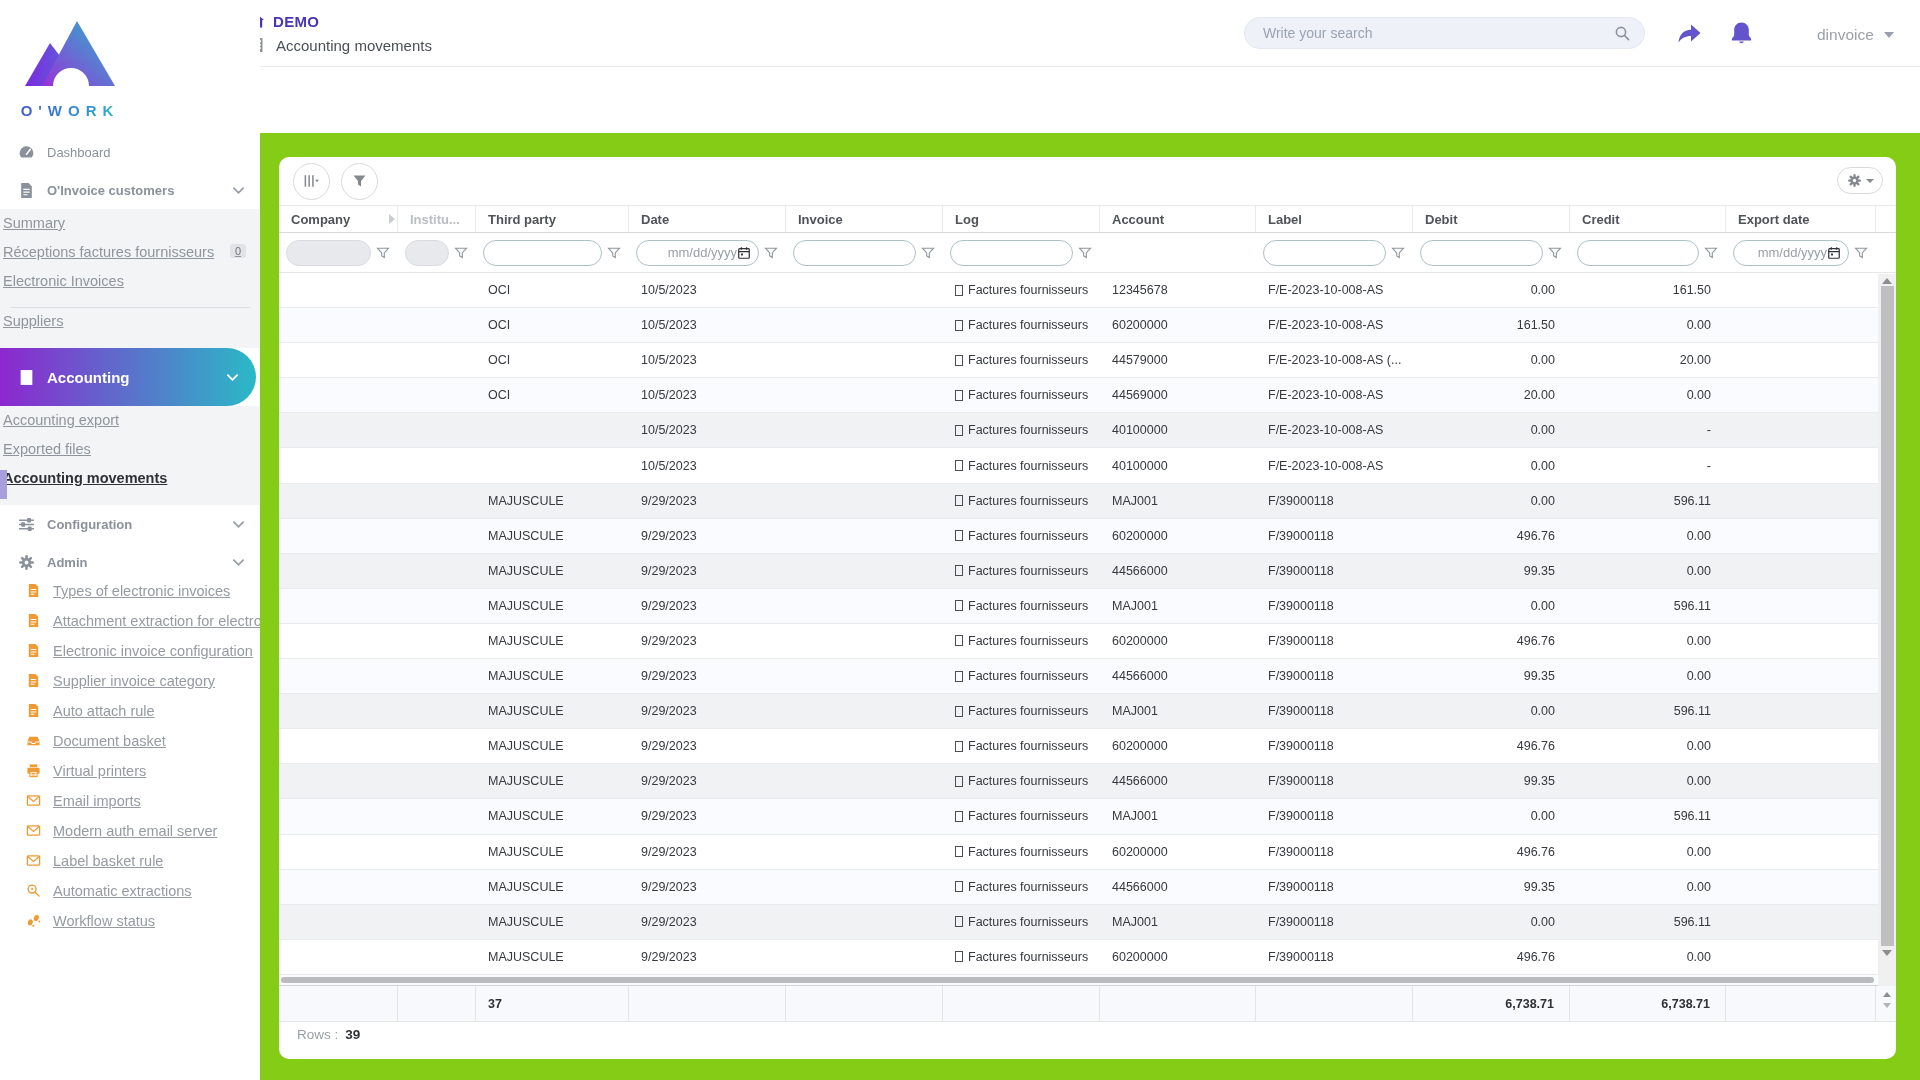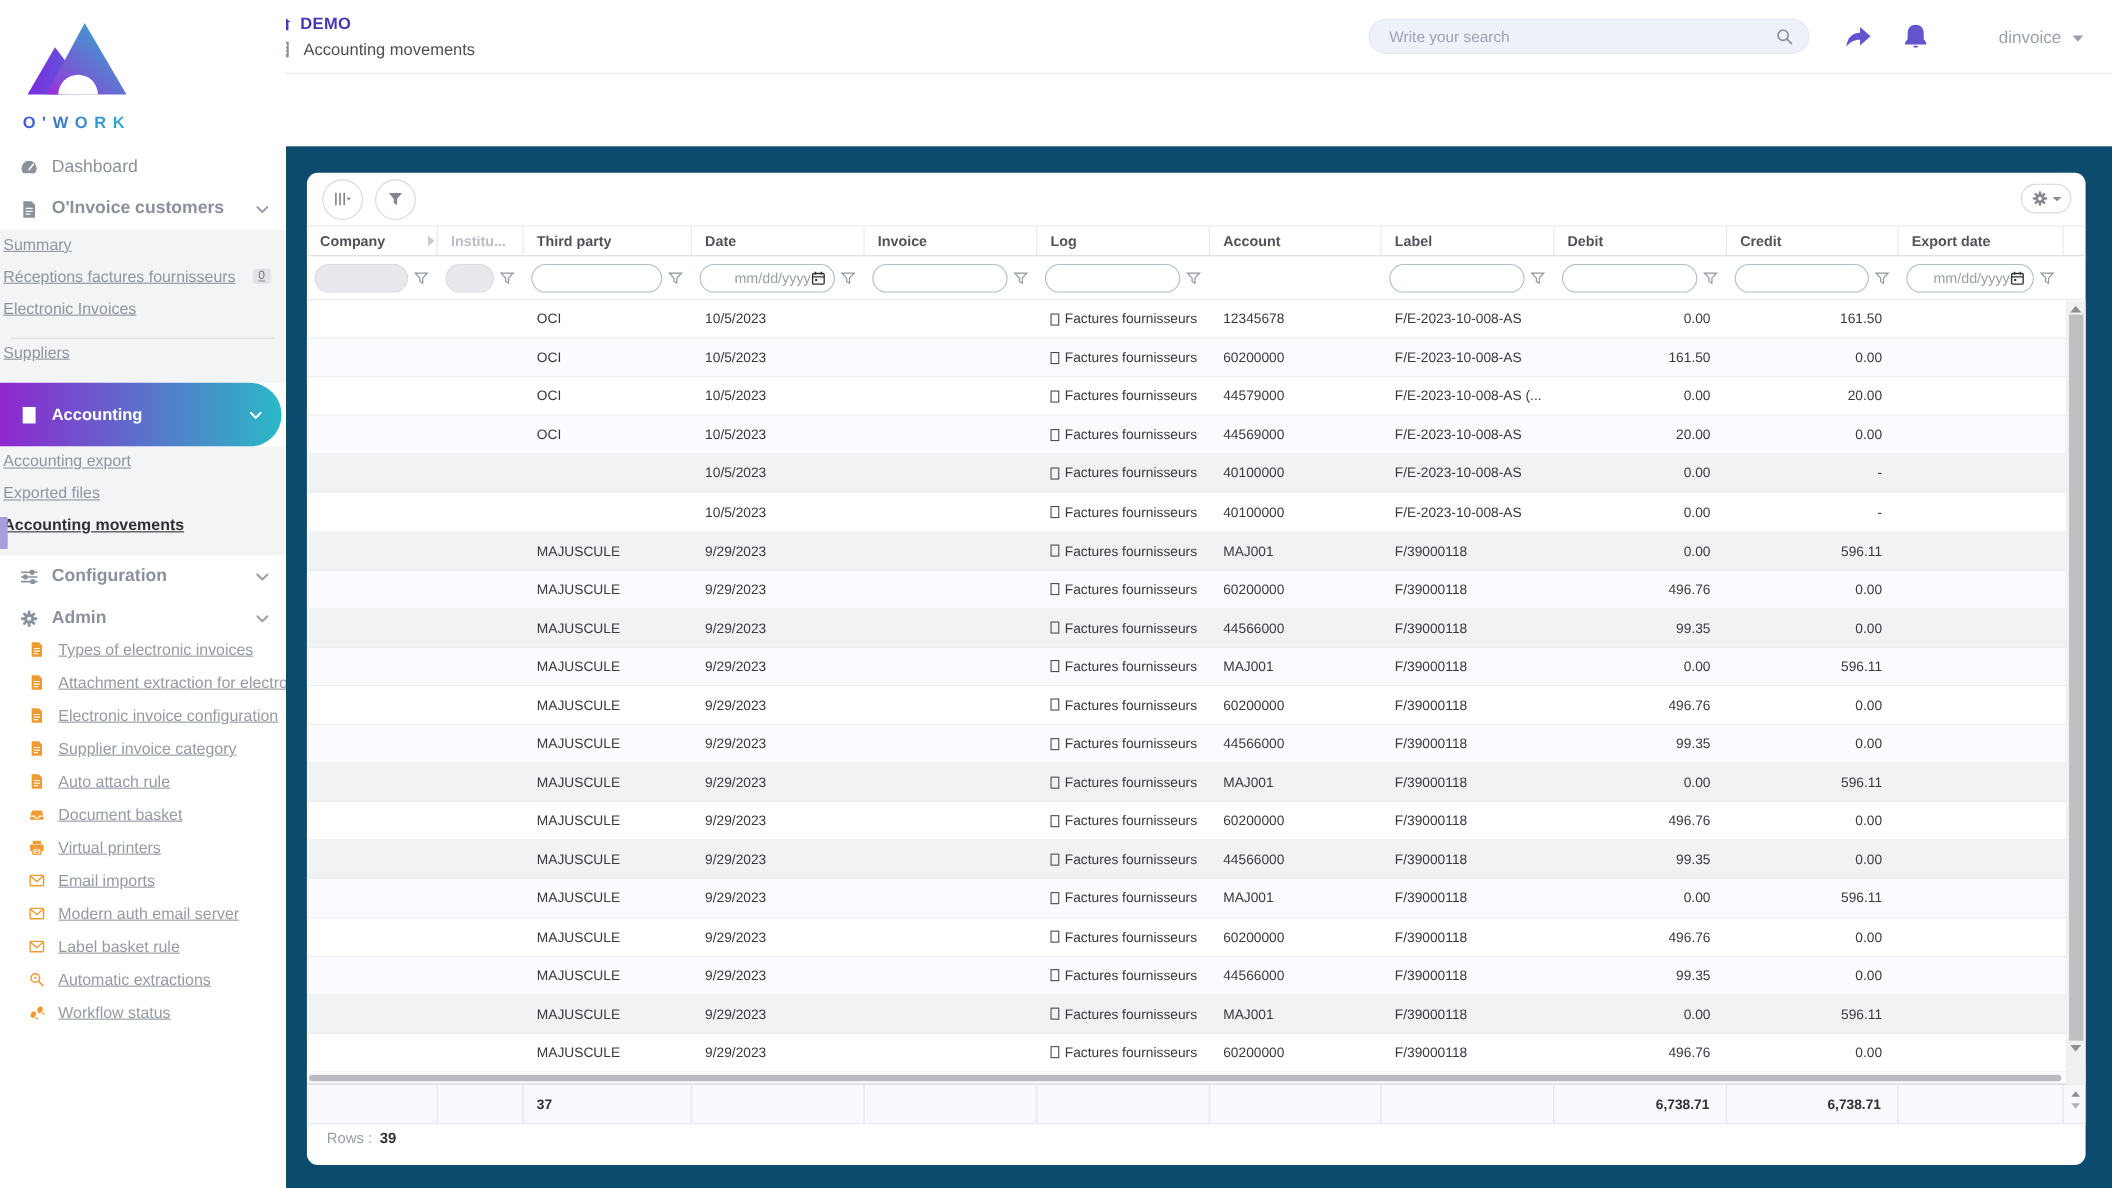--- a/index.html
+++ b/index.html
@@ -13,21 +13,21 @@
   .logo-inner { width:112px; margin-left:14px; text-align:center; }
   .logo-text { font-size:15px; font-weight:700; letter-spacing:6px; margin-top:-2px;
     background:linear-gradient(90deg,#4453d6,#28b8c8); -webkit-background-clip:text;
     background-clip:text; color:transparent; white-space:nowrap; }
   .menu-head { height:55px; display:flex; align-items:center; padding:0 18px; border-bottom:1px solid #e7e9ed; }
   .menu-head .s-ico { color:#6d737c; }
   .menu-label { color:#8d939c; font-size:15px; margin-left:13px; flex:1; }
   .pin { color:#5a43c8; }
   .s-ico svg { width:17px; height:17px; display:block; }
   .side-item { height:38px; display:flex; align-items:center; padding:0 16px 0 18px;
-    color:#8b919b; font-size:16px; cursor:pointer; }
+    color:#8b919b; font-size:13px; cursor:pointer; }
   .side-item .s-label { margin-left:12px; flex:1; white-space:nowrap; overflow:hidden; }
   .side-item.bold .s-label { font-weight:700; }
   .chev { color:#9aa0a8; }
   .chev svg { width:11px; height:7px; display:block; }
   .submenu { background:#f3f4f6; padding:6px 0; }
   .submenu.admin { background:#fff; padding:2px 0 6px 0; }
   .sub-item { height:29px; display:flex; align-items:flex-start; padding:0 14px 0 3px;
     color:#8f959e; font-size:14.5px; cursor:pointer; position:relative; white-space:nowrap; overflow:hidden;text-decoration:underline; }
   .submenu.admin .sub-item { height:30px; padding-left:26px; color:#959aa3; }
   .sub-item .s-ico { color:#f09a33; margin-right:12px; flex:0 0 auto; }
@@ -64,21 +64,21 @@
   .search-ico svg { width:16px; height:16px; display:block; }
   .top-ico { position:absolute; top:20px; color:#6353cc; cursor:pointer; }
   .top-ico svg { width:27px; height:27px; display:block; }
   .share-ico { left:1415px; }
   .bell-ico { left:1468px; }
   .user-box { position:absolute; left:1557px; top:26px; display:flex; align-items:center; color:#9aa0ab; cursor:pointer; }
   .user-name { font-size:15.5px; }
   .user-caret { margin-left:10px; color:#9aa0ab; }
   .user-caret svg { width:10px; height:6px; display:block; }
 
-  .content { flex:1; background:#0c4a6e; position:relative; }
+  .content { flex:1; background:#84cc16; position:relative; }
   .card { position:absolute; left:19px; top:24px; width:1617px; height:902px;
     background:#fff; border-radius:10px; overflow:hidden; }
 
   
   .toolbar { height:48px; display:flex; align-items:center; padding:0 14px; position:relative; }
   .circle-btn { width:37px; height:37px; border:1px solid #d6d8dc; border-radius:50%;
     display:flex; align-items:center; justify-content:center; color:#83878e; margin-right:11px; cursor:pointer; }
   .circle-btn svg { width:17px; height:16px; display:block; }
   .gear-pill { position:absolute; right:13px; top:10px; width:46px; height:27px;
     border:1px solid #d6d8dc; border-radius:14px; display:flex; align-items:center;

